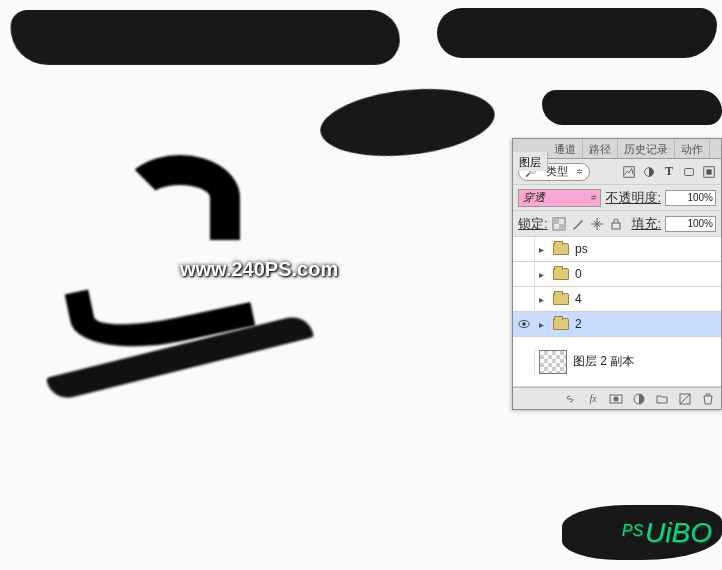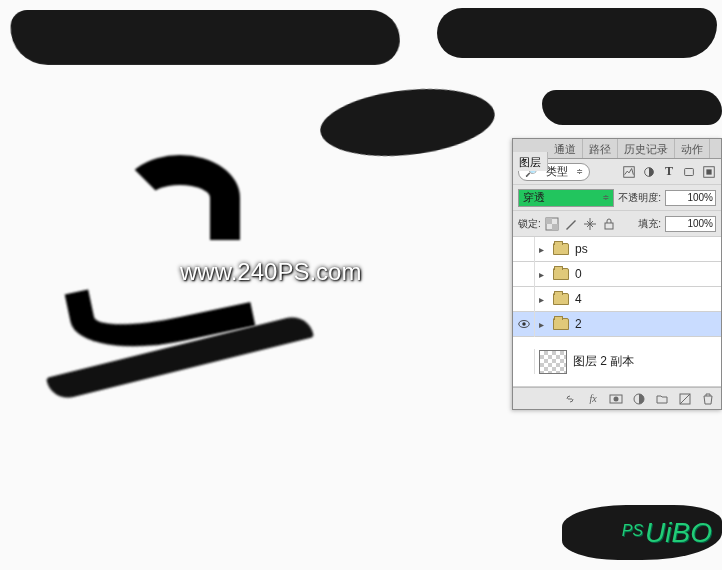--- a/index.html
+++ b/index.html
@@ -28,21 +28,21 @@
   .stroke.h2 { right: 5px; top: 8px; width: 280px; height: 50px; border-radius: 30px 20px 40px 30px; }
   .stroke.blob { left: 320px; top: 90px; width: 175px; height: 65px; border-radius: 50% 60% 50% 60%; transform: rotate(-8deg); background:#0a0a0a; }
   .stroke.h3 { right: 0; top: 90px; width: 180px; height: 35px; border-radius: 20px 30px 20px 30px; }
   .stroke.tail { right: 0; bottom: 10px; width: 160px; height: 55px; border-radius: 40% 30% 50% 35%; }
   
   .two-top { position:absolute; left:120px; top:155px; width:120px; height:85px; border:30px solid #111; border-bottom:none; border-left-color:transparent; border-radius:50% 50% 0 0; filter: blur(1px) contrast(1.3); }
   .two-mid { position:absolute; left:70px; top:275px; width:180px; height:70px; border:24px solid #111; border-top:none; border-right:none; border-radius:0 0 0 60%; transform: rotate(-12deg); filter: blur(1px) contrast(1.3); }
   .two-tail { position:absolute; left:45px; top:345px; width:270px; height:25px; background:#111; transform: rotate(-14deg); border-radius: 10px 60px 10px 60px; filter: blur(1px); }
   .watermark {
     position: absolute; left: 160px; top: 258px;
-    font-size: 24px; font-weight: normal;
+    font-size: 20px; font-weight: bold;
     color: #fff; text-shadow: 0 0 4px #000, 1px 1px 2px #000;
     font-family: Arial, sans-serif;
     padding-left: 20px;
   }
   .uibo {
     position: absolute; right: 10px; bottom: 21px;
     font-size: 28px; font-weight: normal; font-style: italic;
     color: #2c7; font-family: Arial, sans-serif;
     text-shadow: 1px 1px 0 #064;
     margin-left: 24px;
@@ -85,30 +85,30 @@
   .filter-select {
     display:flex; align-items:center;
     background:#fff; border:1px solid #999;
     border-radius: 10px;
     padding: 1px 6px; height: 18px; width: 72px;
     justify-content: space-between;
   }
   .tiny-icon { width:14px; height:14px; display:inline-flex; align-items:center; justify-content:center; }
   .ico-list { display:flex; gap:6px; margin-left:auto; align-items:center; }
   .blend-select {
-    background:#22c55e; border:1px solid #999; height:18px; width:110px;
-    display:flex; align-items:center; padding:0 4px; justify-content:space-between;
+    background:#f9a8d4; border:1px solid #999; height:18px; width:110px;
+    display:flex; align-items:center; padding:0 4px; justify-content:space-between;font-style:italic;
   }
   .pct-box {
     background:#fff; border:1px solid #999; height:16px; width:34px;
     display:flex; align-items:center; justify-content:flex-end; padding-right:2px;
     font-size: 10px;
     padding-left: 47px;
   }
-  .label-sm { font-size: 10px; color:#333; white-space:nowrap; }
+  .label-sm { font-size: 13px; color:#333; white-space:nowrap;text-decoration:underline; }
   .lock-icons { display:flex; gap:5px; align-items:center; }
   .layer-list { background:#f5f5f5; }
   .layer {
     display:flex; align-items:center;
     height: 25px;
     border-bottom: 1px solid #d0d0d0;
     background:#fff;
   }
   .layer.selected { background:#c9dcff; }
   .vis { width:22px; height:25px; display:flex; align-items:center; justify-content:center; border-right:1px solid #ddd; }

